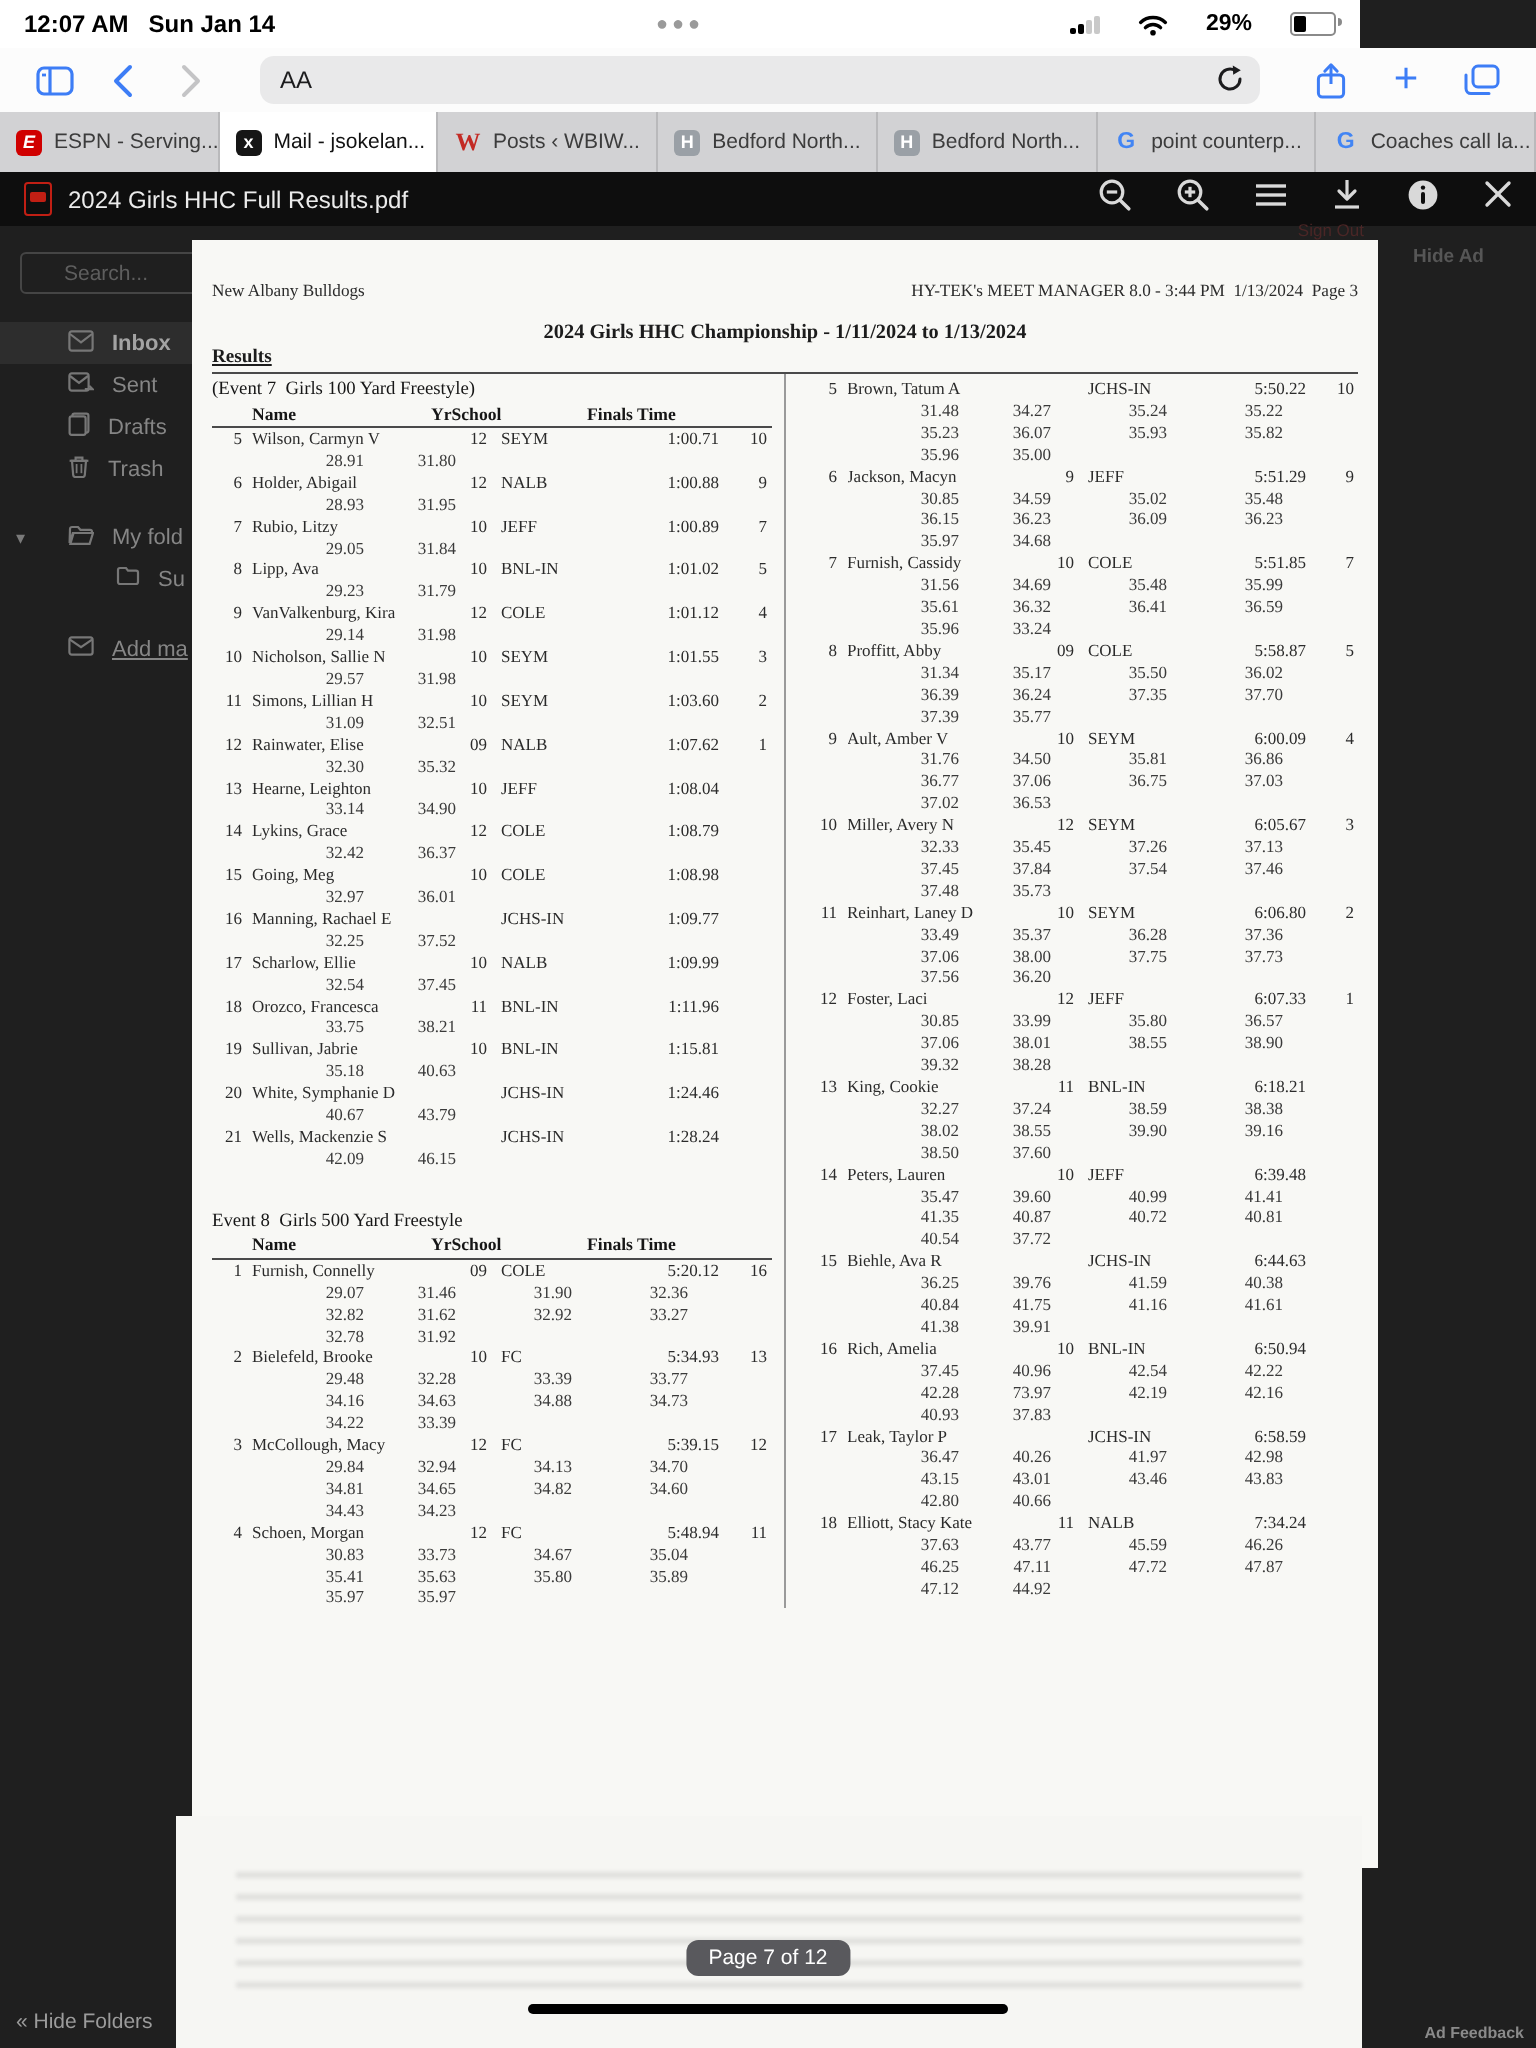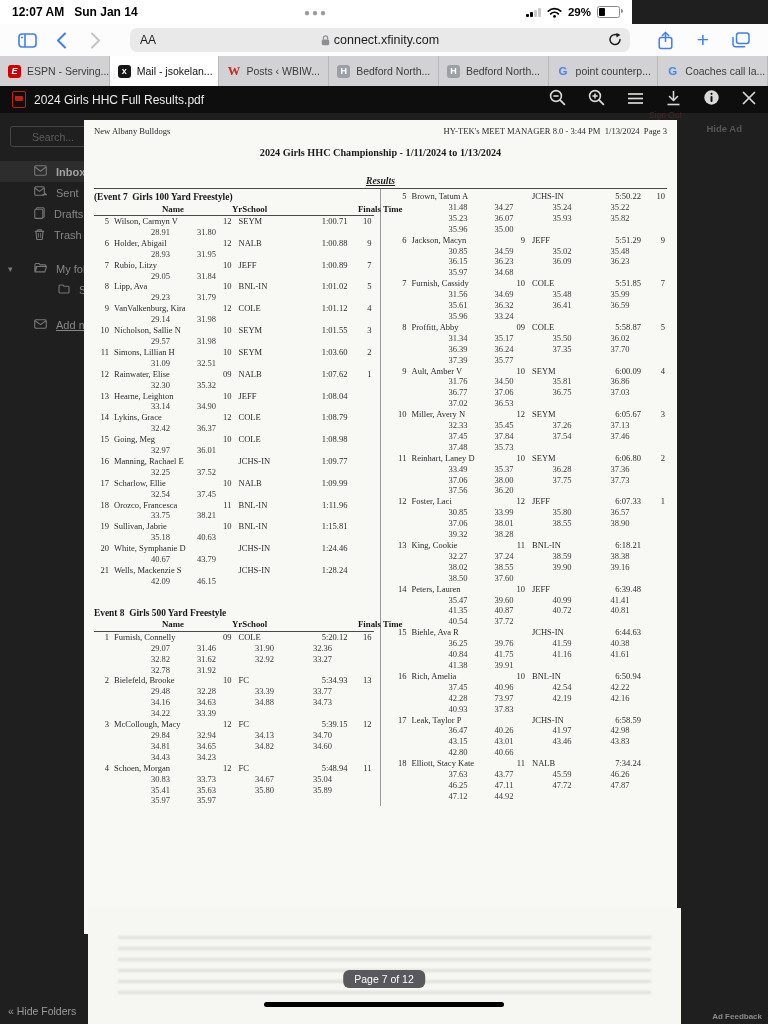--- a/index.html
+++ b/index.html
@@ -1,23 +1,23 @@
 <!DOCTYPE html>
 <html><head>
 <meta charset="utf-8">
 <style>
   html,body{margin:0;padding:0;background:#000;}
   .screen{position:relative;width:768px;height:1024px;overflow:hidden;background:#1f1f1f;
           font-family:"Liberation Sans",sans-serif;}
   
-  .status-bar{position:absolute;top:0;left:0;width:632px;height:24px;background:#fff;
+  .status-bar{position:absolute;top:0;left:0;width:680px;height:24px;background:#fff;
               display:flex;align-items:center;justify-content:space-between;padding:0 12px;box-sizing:border-box;}
   .sb-left{display:flex;gap:10px;font-size:12px;font-weight:bold;color:#000;}
   .sb-center{position:absolute;left:50%;transform:translateX(-50%);color:#9a9a9a;font-size:10px;letter-spacing:2px;font-weight:bold;}
-  .sb-right{display:flex;align-items:center;gap:6px;font-size:11.5px;font-weight:bold;color:#000;}
+  .sb-right{display:flex;align-items:center;gap:19px;font-size:11.5px;font-weight:bold;color:#000;}
   .sig{display:flex;align-items:flex-end;gap:1.5px;height:10px;}
   .sig i{display:block;width:2.6px;border-radius:1px;background:#000;}
   .sig i:nth-child(1){height:3.5px}.sig i:nth-child(2){height:5.5px}
   .sig i:nth-child(3){height:7.5px;background:#c9c9c9}.sig i:nth-child(4){height:9.5px;background:#c9c9c9}
   .batt{position:relative;width:21px;height:10.5px;border:1px solid #8a8a8a;border-radius:2.5px;}
   .batt::after{content:"";position:absolute;right:-3.5px;top:2.6px;width:2px;height:4px;background:#8a8a8a;border-radius:0 2px 2px 0;}
   .batt i{position:absolute;left:1px;top:1px;bottom:1px;width:29%;background:#000;border-radius:1px;}
   
   .nav-bar{position:absolute;top:24px;left:0;width:768px;height:32px;background:#fcfcfc;
            display:flex;align-items:center;padding:0 10px;box-sizing:border-box;}
@@ -59,35 +59,35 @@
   .mrow{position:relative;height:21px;display:flex;align-items:center;gap:9px;padding-left:34px;color:#868686;font-size:11px;}
   .mrow.active{background:#2d2d2d;color:#a3a3a3;font-weight:bold;}
   .mrow .tri{position:absolute;left:8px;color:#7a7a7a;font-size:9px;}
   .mrow.sub{padding-left:58px;}
   .mrow.link span{text-decoration:underline;}
   .mrow svg{flex:0 0 13px;}
   .gap12{height:13px;}.gap18{height:14px;}
   .hide-folders{position:absolute;left:8px;bottom:7px;color:#9b9b9b;font-size:10.5px;z-index:1;}
   .ad-feedback{position:absolute;right:6px;bottom:3px;color:#8a8a8a;font-size:8px;font-weight:bold;z-index:1;}
   
-  .page1{position:absolute;left:84px;top:7px;width:593px;height:814px;background:#f8f8f5;z-index:2;
-         box-sizing:border-box;padding:6px 10px;font-family:"Liberation Serif",serif;color:#2b2b2b;}
+  .page1{position:absolute;left:96px;top:7px;width:593px;height:814px;background:#f8f8f5;z-index:2;
+         box-sizing:border-box;padding:20px 10px;font-family:"Liberation Serif",serif;color:#2b2b2b;}
   .page2{position:absolute;left:88px;top:795px;width:593px;height:116px;background:#f6f6f3;z-index:2;overflow:hidden;}
   .page2 .smudge{margin:28px 30px 0;height:60px;opacity:.14;filter:blur(1px);
     background:repeating-linear-gradient(#555 0 3px,transparent 3px 11px);}
   .doc-hrow{display:flex;justify-content:space-between;font-size:8.6px;}
   .doc-title{text-align:center;font-size:10.2px;font-weight:bold;margin-top:11px;color:#1c1c1c;}
-  .doc-sub{text-align:center;font-size:9.6px;font-weight:bold;text-decoration:underline;color:#1c1c1c;margin:17px 0 2px;font-style:italic;}
+  .doc-sub{text-align:left;font-size:9.6px;font-weight:bold;text-decoration:underline;color:#1c1c1c;margin:1px 0 2px;}
   .cols{display:flex;border-top:1px solid #4a4a4a;}
   .col{width:50%;box-sizing:border-box;padding-top:2px;}
   .col.L{padding-right:6px;border-right:1px solid #9a9a9a;}
   .col.R{padding-left:11px;}
-  .ev-title{font-size:9.4px;font-weight:bold;color:#161616;line-height:12.5px;}
+  .ev-title{font-size:9.4px;font-weight:normal;color:#161616;line-height:12.5px;}
   .hdr-row{display:grid;grid-template-columns:20px 1fr 78px 92px;font-weight:bold;font-size:8.8px;
-           border-bottom:1px solid #4a4a4a;line-height:11.5px;color:#161616;gap:48px;}
+           border-bottom:1px solid #4a4a4a;line-height:11.5px;color:#161616;}
   .res-row{display:grid;grid-template-columns:20px 1fr 22px 54px 62px 26px;font-size:8.5px;line-height:10.9px;}
   .res-row .c-place{text-align:right;padding-right:5px;}
   .res-row .c-name{overflow:hidden;white-space:nowrap;}
   .res-row .c-yr{text-align:right;}
   .res-row .c-school{padding-left:7px;}
   .res-row .c-time{text-align:right;}
   .res-row .c-pts{text-align:right;padding-right:2px;}
   .split-row{display:grid;grid-template-columns:30px 46px 46px 58px 58px;font-size:8.5px;line-height:10.9px;color:#3a3a3a;}
   .split-row span{text-align:right;}
   
@@ -139,27 +139,20 @@
           <polyline points="9,1.5 2,8.5 9,15.5" fill="none" stroke="#3d7df6" stroke-width="2" stroke-linecap="round" stroke-linejoin="round"></polyline>
         </svg>
     </span>
     <span class="nav-ic">
       <svg width="11" height="17" viewBox="0 0 11 17">
           <polyline points="2,1.5 9,8.5 2,15.5" fill="none" stroke="#c4c4c6" stroke-width="2" stroke-linecap="round" stroke-linejoin="round"></polyline>
         </svg>
     </span>
     <div class="pill">
       <span class="aa">AA</span>
-      <span class="urlwrap">
-        <svg width="9" height="11" viewBox="0 0 9 11">
-            <rect x="0.8" y="4.4" width="7.4" height="5.8" rx="1.4" fill="#8e8e93"></rect>
-            <path d="M2.4 4.4 V3 a2.1 2.1 0 0 1 4.2 0 V4.4" fill="none" stroke="#8e8e93" stroke-width="1.3"></path>
-          </svg>
-        <span>connect.xfinity.com</span>
-      </span>
       <span class="reload">
         <svg width="14" height="15" viewBox="0 0 14 15">
             <path d="M12 7.5 A5 5 0 1 1 9.5 3.2" fill="none" stroke="#1c1c1e" stroke-width="1.5" stroke-linecap="round"></path>
             <polygon points="8.4,0.8 12.4,3.1 8.6,5.4" fill="#1c1c1e"></polygon>
           </svg>
       </span>
     </div>
     <div class="nav-right">
       <span class="nav-ic">
         <svg width="15" height="19" viewBox="0 0 15 19">

